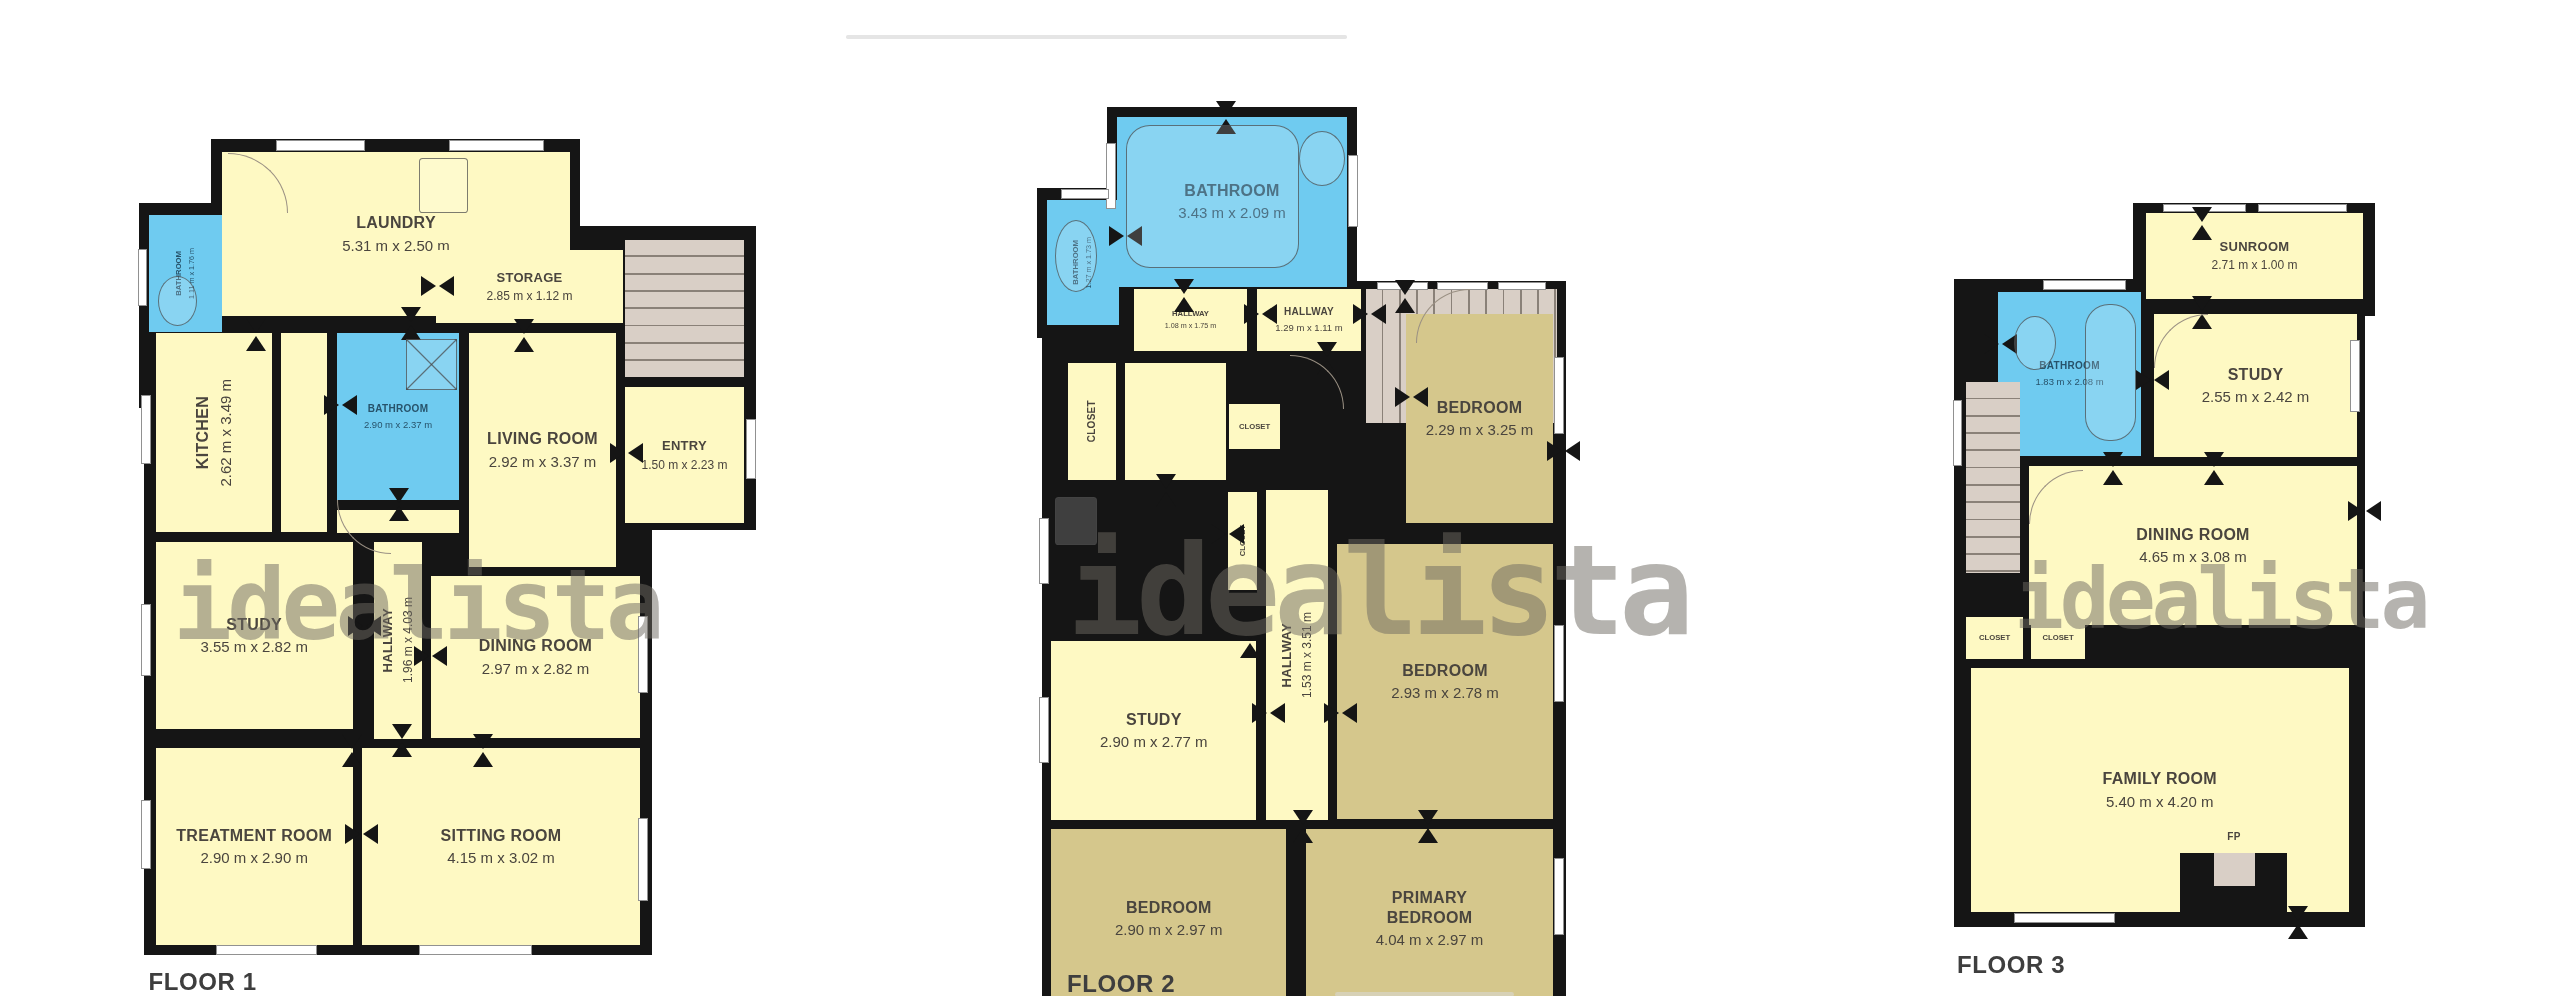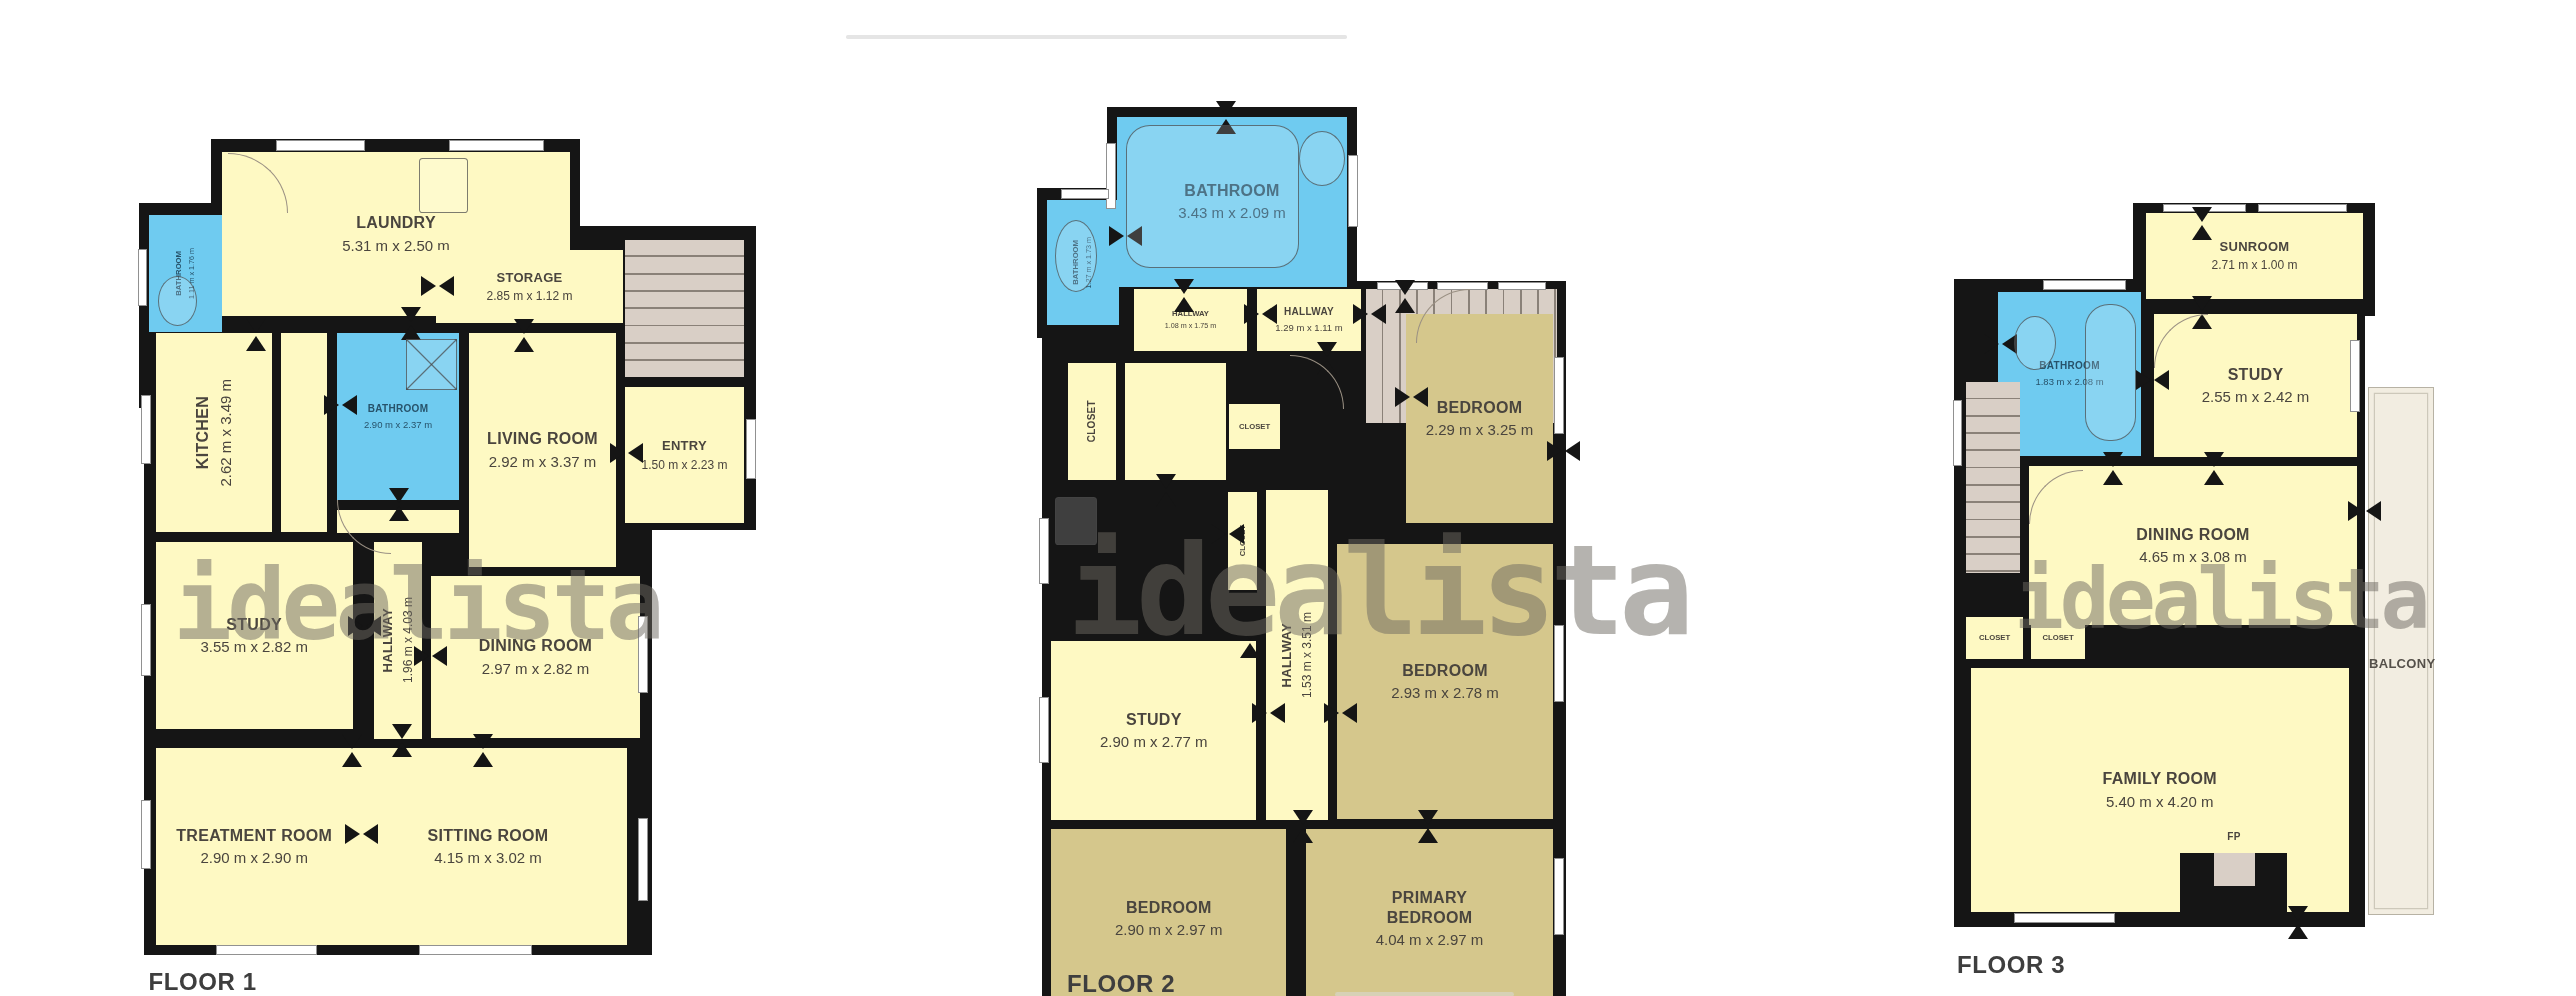--- a/index.html
+++ b/index.html
@@ -108,21 +108,21 @@
       <div class="rd">1.96 m x 4.03 m</div>
     </div>
     <div class="room" style="left:292px;top:437px;width:209px;height:162px;">
       <div class="rn">DINING ROOM</div>
       <div class="rd">2.97 m x 2.82 m</div>
     </div>
     <div class="room" style="left:16.7px;top:609px;width:197px;height:197px;">
       <div class="rn">TREATMENT ROOM</div>
       <div class="rd">2.90 m x 2.90 m</div>
     </div>
-    <div class="room" style="left:210px;top:609px;width:278px;height:197px;">
+    <div class="room" style="left:223px;top:609px;width:278px;height:197px;">
       <div class="rn">SITTING ROOM</div>
       <div class="rd">4.15 m x 3.02 m</div>
     </div>
     <div class="floor-label" style="left:9.5px;top:829px;">FLOOR 1</div>
   <div class="win" style="left: 137px; top: 1.2px; width: 89px; height: 10.7px;"></div>
       <div class="win" style="left: 310px; top: 1.2px; width: 95px; height: 10.7px;"></div>
       <div class="win" style="left: -1.2px; top: 110px; width: 9.5px; height: 57px;"></div>
       <div class="win" style="left: 2.4px; top: 256px; width: 9.5px; height: 69px;"></div>
       <div class="win" style="left: 2.4px; top: 465px; width: 9.5px; height: 72px;"></div>
       <div class="win" style="left: 2.4px; top: 661px; width: 9.5px; height: 69px;"></div>
@@ -327,23 +327,20 @@
       <div class="fx fxo" style="left: 18px; top: 113px; width: 42px; height: 72px;"></div>
       <div class="fx fxs" style="left: 18px; top: 390px; width: 42px; height: 48px;"></div>
       <div class="arc arc-tl" style="left: 379px; top: 182px; width: 54px; height: 54px;"></div>
       <div class="arc arc-tr" style="left: 253px; top: 248px; width: 54px; height: 54px;"></div>
     </div>
 
   <div class="floor" id="f2" style="left:1954px;top:203px;width:483px;height:775px;">
     <div class="base" style="left:179px;top:0px;width:242px;height:113px;"></div>
     <div class="base" style="left:0px;top:76px;width:411px;height:648px;"></div>
 
-    <div class="room balcony" style="left:414px;top:184px;width:66px;height:528px;">
-      <div class="rn">BALCONY</div>
-    </div>
     <div class="room mid" style="left:192px;top:9.5px;width:217px;height:86px;">
       <div class="rn">SUNROOM</div>
       <div class="rd">2.71 m x 1.00 m</div>
     </div>
     <div class="room bath small" style="left:44px;top:89px;width:143px;height:164px;">
       <div class="rn">BATHROOM</div>
       <div class="rd">1.83 m x 2.08 m</div>
     </div>
     <div class="room" style="left:200px;top:111px;width:203px;height:143px;">
       <div class="rn">STUDY</div>

